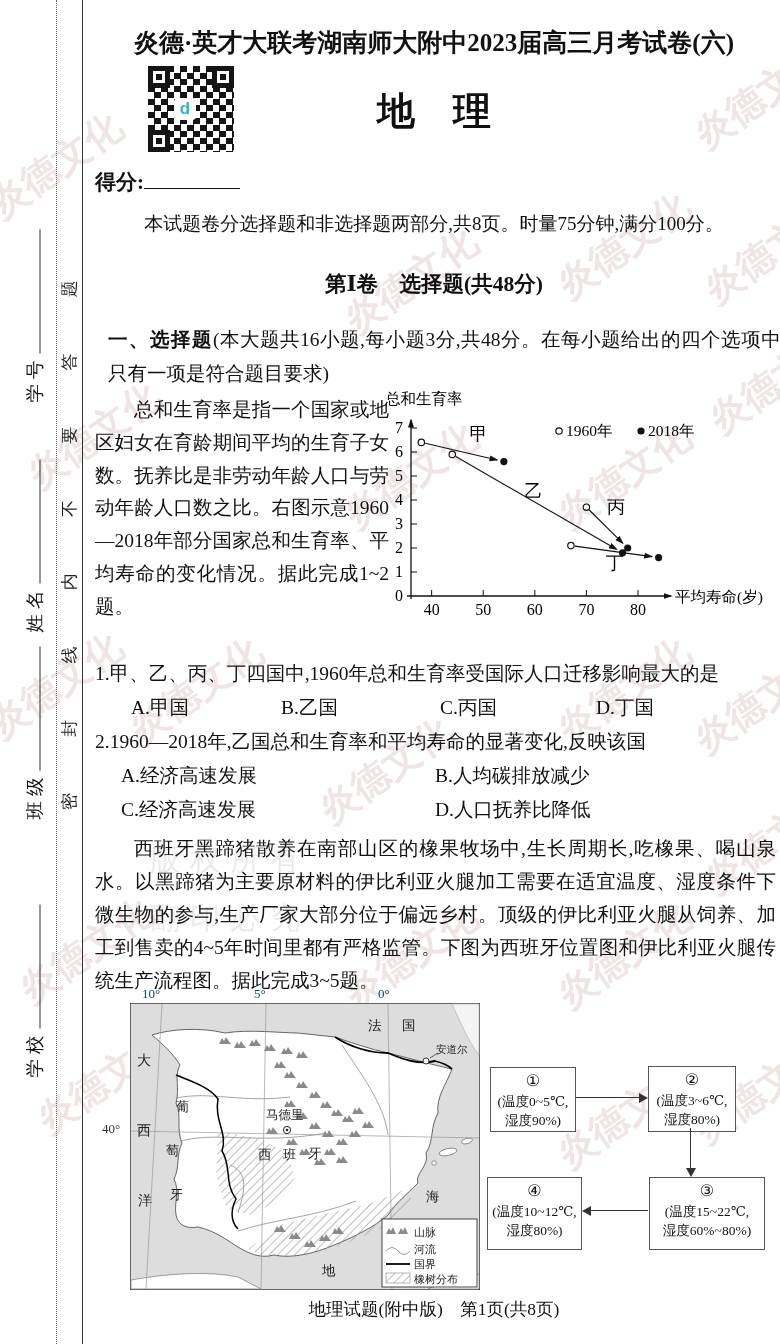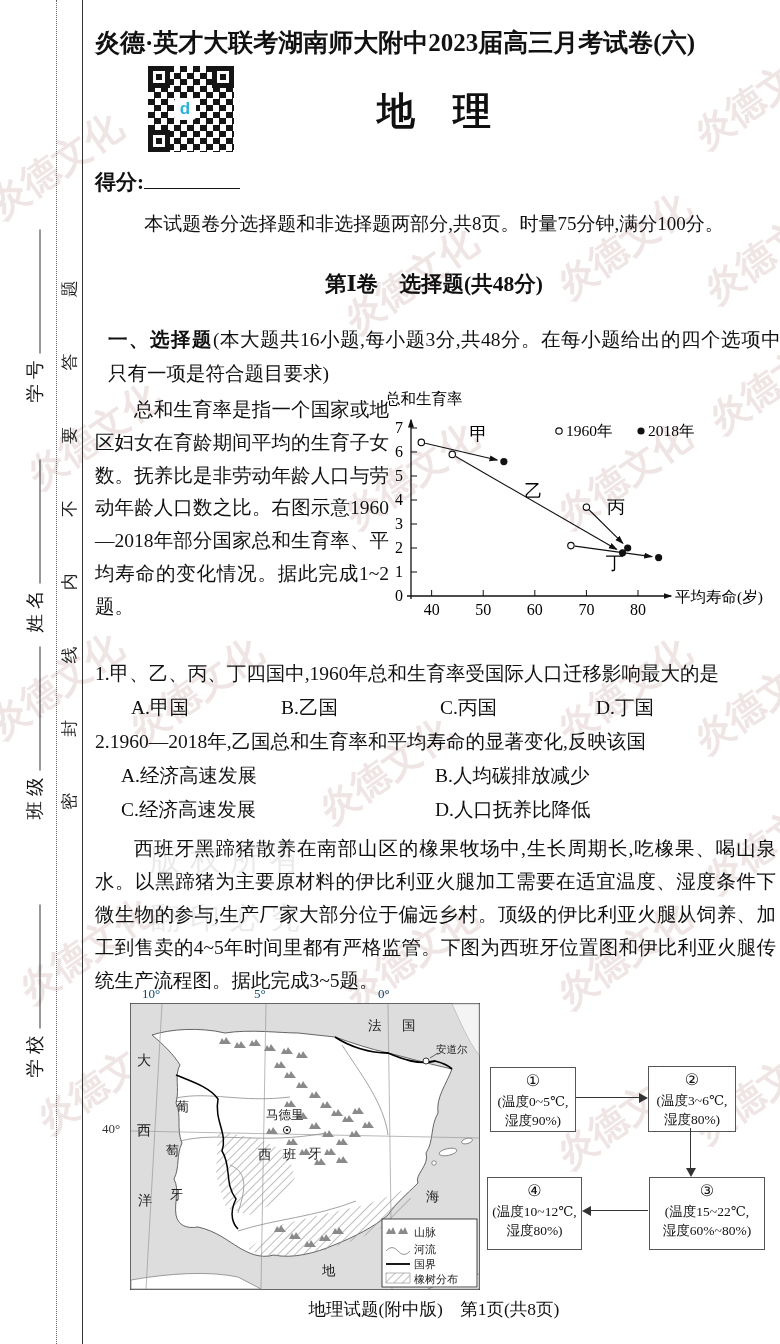--- a/index.html
+++ b/index.html
@@ -26,21 +26,21 @@
     position:absolute;width:195px;height:24px;transform:rotate(-90deg);
     font-size:18.5px;letter-spacing:5px;white-space:nowrap;z-index:2;
   }
   .side-label .bl{display:inline-block;width:124px;height:15px;border-bottom:1.3px solid #333;margin-left:2px;}
   .seal-text{
     position:absolute;width:380px;height:20px;transform:rotate(-90deg);
     font-size:17px;letter-spacing:26px;white-space:nowrap;z-index:2;color:#222;
   }
   
   .content{position:absolute;left:95px;width:678px;z-index:2;}
-  .page-title{top:26px;width:678px;font-size:25px;font-weight:bold;white-space:nowrap;}
+  .page-title{top:26px;width:678px;text-align:center;font-size:25px;font-weight:bold;white-space:nowrap;}
   .qr{left:148px;top:66px;width:86px;height:86px;
       background:repeating-conic-gradient(#151515 0% 25%, #fff 0% 50%);
       background-size:13px 13px;z-index:2;}
   .finder{position:absolute;width:12px;height:12px;border:5px solid #151515;background:#fff;}
   .finder::after{content:"";position:absolute;left:3px;top:3px;width:6px;height:6px;background:#151515;}
   .qr-logo{position:absolute;left:26px;top:32px;width:22px;height:22px;background:#fff;border-radius:4px;
       color:#2bb3d8;font-weight:bold;font-size:17px;text-align:center;line-height:22px;
       font-family:"Liberation Sans",sans-serif;}
   .subject{top:86px;width:678px;text-align:center;font-size:38px;font-weight:bold;}
   .score-line{top:166px;width:678px;font-size:21px;font-weight:bold;}

